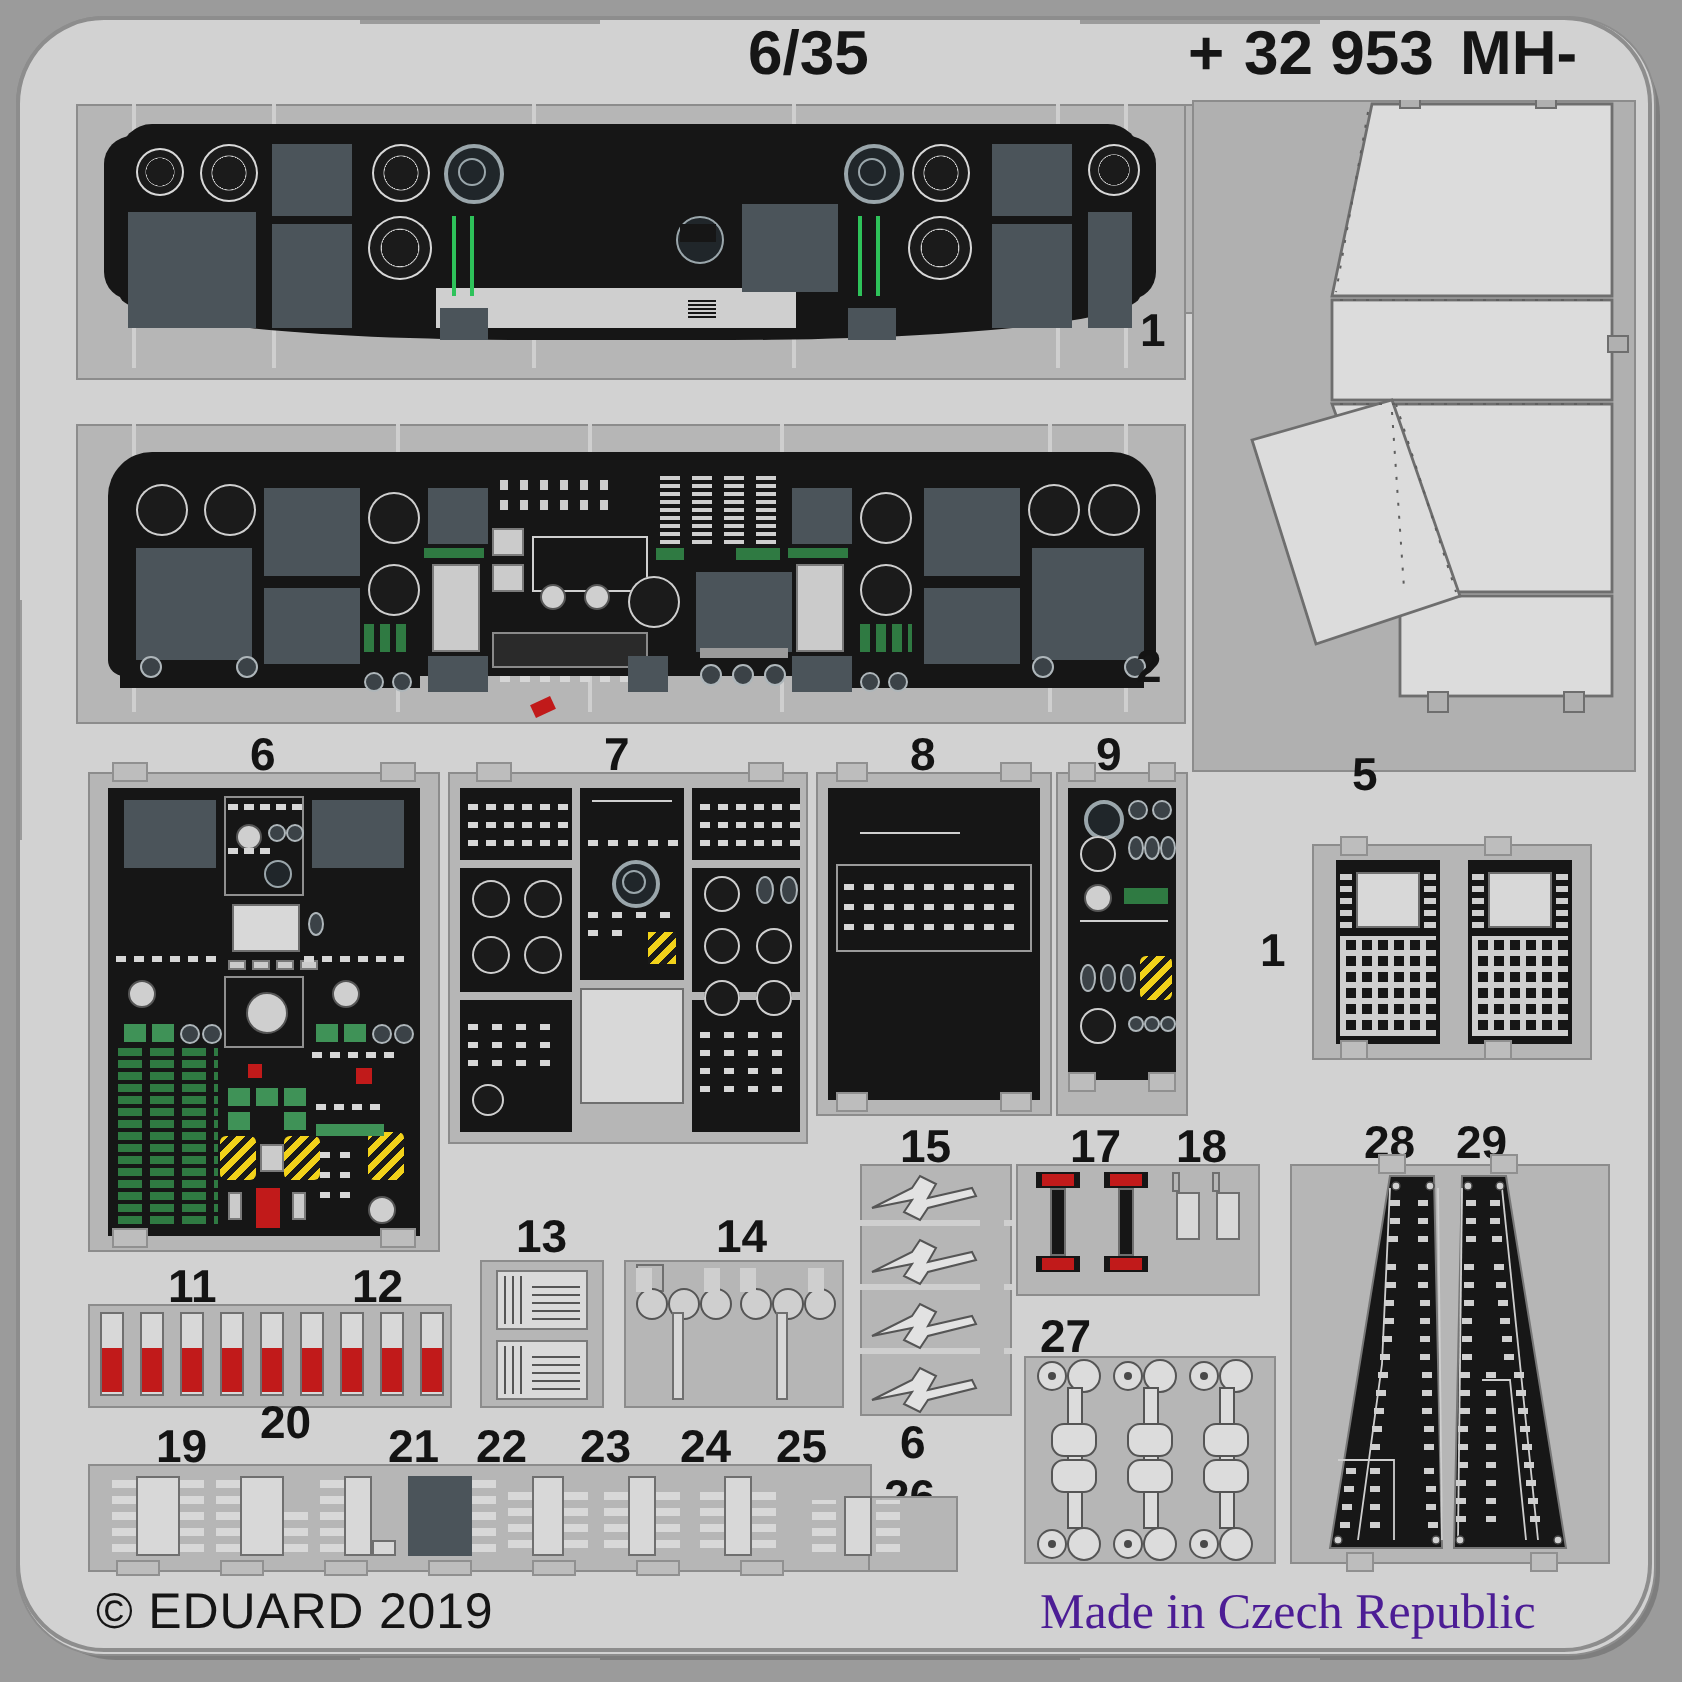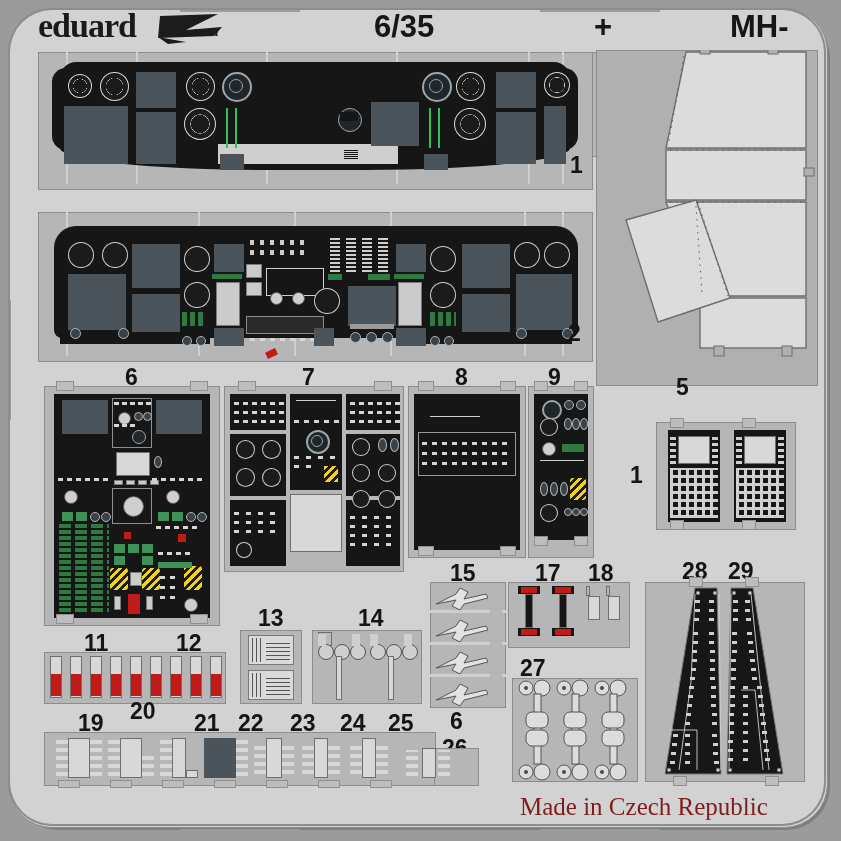--- a/index.html
+++ b/index.html
@@ -25,21 +25,21 @@
   .h-scale{left:336px;top:-1px;}
   .h-cat{left:416px;top:-1px;}
   .h-plus{left:556px;top:-1px;}
   .h-cat2{left:584px;top:-1px;}
   .h-type{left:692px;top:-1px;}
 
   
   .footer-left{position:absolute;left:48px;top:792px;font-family:"Liberation Sans",sans-serif;
       font-size:25px;color:#151515;letter-spacing:0.4px;}
   .footer-right{position:absolute;left:520px;top:793px;font-family:"Liberation Serif",serif;
-      font-size:25px;color:#7f1d1d;}
+      font-size:25px;color:#4c1d95;}
 
   
   .grp{position:absolute;}
   .carrier{position:absolute;background:#b6b6b6;border:1px solid #8c8c8c;box-sizing:border-box;}
   .carrier2{position:absolute;background:#bdbdbd;border:1px solid #909090;box-sizing:border-box;}
   .pe{position:absolute;background:#161616;box-sizing:border-box;}
   .pe-gray{position:absolute;background:#d8d8d8;border:1px solid #6f6f6f;box-sizing:border-box;}
   .pe-gray2{position:absolute;background:#cbcbcb;border:1px solid #7a7a7a;box-sizing:border-box;}
   .scr{position:absolute;background:#4b545a;}
   .dial{position:absolute;border-radius:50%;background:#1b1b1b;
@@ -71,33 +71,27 @@
   <div class="sheet"></div>
 
   <div class="rim-notch" style="left:180px;top:0;width:120px;height:12px;"></div>
   <div class="rim-notch" style="left:540px;top:0;width:120px;height:12px;"></div>
   <div class="rim-notch" style="left:180px;top:829px;width:120px;height:12px;"></div>
   <div class="rim-notch" style="left:540px;top:829px;width:120px;height:12px;"></div>
   <div class="rim-notch" style="left:0;top:300px;width:11px;height:120px;"></div>
   <div class="rim-notch" style="left:830px;top:300px;width:11px;height:120px;"></div>
 
   <div class="header">
-    <div class="logo-eduard">eduard</div>
-    <div class="logo-zoom">
-      <svg width="90" height="34" viewBox="0 0 90 34">
-        <path d="M4 5 L62 3 L30 19 L66 16 L58 25 L2 27 Z" fill="#1c1c1c"></path>
-        <path d="M2 26 L30 31 L12 33 Z" fill="#1c1c1c"></path>
-        <text x="36" y="25" font-family="Liberation Serif, serif" font-style="italic" font-size="15" font-weight="bold" fill="#1c1c1c">oom</text>
-      </svg>
-    </div>
     <div class="hdr-num h-scale">6/35</div>
     <div class="hdr-num h-plus">+</div>
+    <div class="hdr-num h-cat2">32 953</div>
     <div class="hdr-num h-type">MH-60L</div>
   </div>
 
+  <div class="footer-left">© EDUARD 2019</div>
   <div class="footer-right">Made in Czech Republic</div>
 
   <div class="grp" style="left:38px;top:52px;width:555px;height:138px;">
     <div class="carrier" style="left:0;top:0;width:555px;height:138px;"></div>
 
     <div style="position:absolute;left:28px;top:0;width:2px;height:132px;background:#cfcfcf;"></div>
     <div style="position:absolute;left:98px;top:0;width:2px;height:132px;background:#cfcfcf;"></div>
     <div style="position:absolute;left:228px;top:0;width:2px;height:132px;background:#cfcfcf;"></div>
     <div style="position:absolute;left:358px;top:0;width:2px;height:132px;background:#cfcfcf;"></div>
     <div style="position:absolute;left:490px;top:0;width:2px;height:132px;background:#cfcfcf;"></div>

